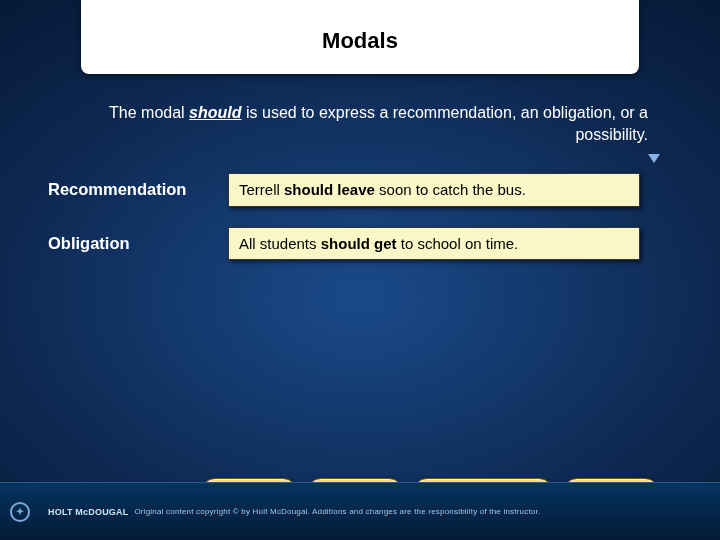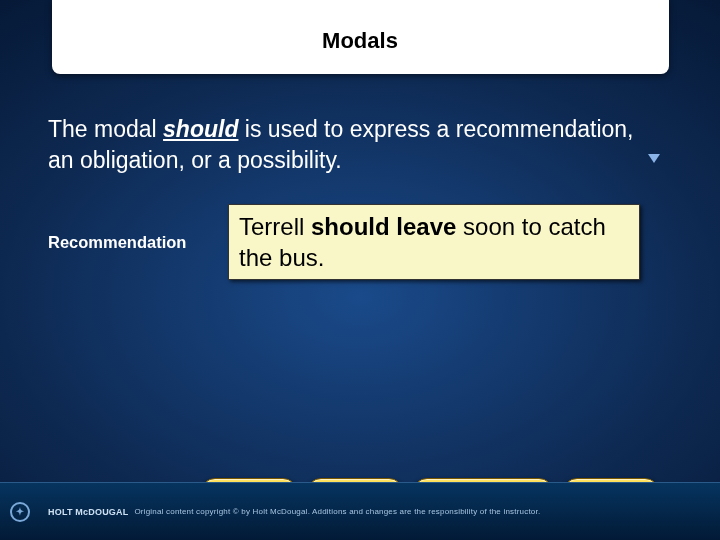--- a/index.html
+++ b/index.html
@@ -9,34 +9,35 @@
     position: relative;
   }
   .slide-title {
     color: #000;
     font-weight: bold;
     font-size: 22px;
     text-align: center;
     padding-top: 28px;
     padding-bottom: 20px;
     background: #fff;
-    width: 617px;
+    width: 558px;
     margin: 0 auto;
     border-radius: 0 0 8px 8px;
     box-shadow: 0 2px 6px rgba(0,0,0,0.5);
     height: 74px;
     position: relative;
     top: 0;
   }
   .intro {
     color: #fff;
-    font-size: 23px;
+    font-size: 16px;
     line-height: 1.35;
     width: 600px;
-    margin: 40px 0 0 48px;
+    margin: 28px 0 0 48px;
+    text-align: right;
   }
   .intro b { font-style: italic; text-decoration: underline; }
   .tri-down {
     width: 0; height: 0;
     border-left: 6px solid transparent;
     border-right: 6px solid transparent;
     border-top: 9px solid #8ab4e8;
     display: inline-block;
     position: absolute;
   }
@@ -46,21 +47,21 @@
   .label {
     color: #fff; font-weight: bold; font-size: 16.5px;
     width: 180px; padding-right: 16px;
   }
   .box {
     background: #f9f7c8;
     border: 1px solid #333;
     box-shadow: 2px 2px 4px rgba(0,0,0,0.6);
     padding: 6px 10px;
     width: 412px;
-    font-size: 24px; line-height: 1.3; color: #000;
+    font-size: 15px; line-height: 1.3; color: #000;
   }
   .box b { font-weight: bold; }
   .footer {
     position: absolute; left: 0; right: 0; bottom: 0; height: 58px;
     display: flex; align-items: center;
     background: linear-gradient(#06345f, #021a36);
     border-top: 1px solid #2a5a8a;
     padding: 0 10px;
   }
   .brand {
@@ -119,20 +120,27 @@
 <div class="examples">
 
   <div class="row">
     <div class="label">Recommendation</div>
     <div class="box">
       <span>Terrell </span><b>should leave</b><span> soon to catch the bus.</span>
     </div>
 
   </div>
 
+  <div class="row">
+    <div class="label">Obligation</div>
+    <div class="box">
+      <span>All students </span><b>should get</b><span> to school on time.</span>
+    </div>
+
+  </div>
 
 
 </div>
 
 <div class="nav">
   <div class="pill">
     <span class="arr-l"></span>
     <span>Back</span>
   </div>
   <div class="pill">

